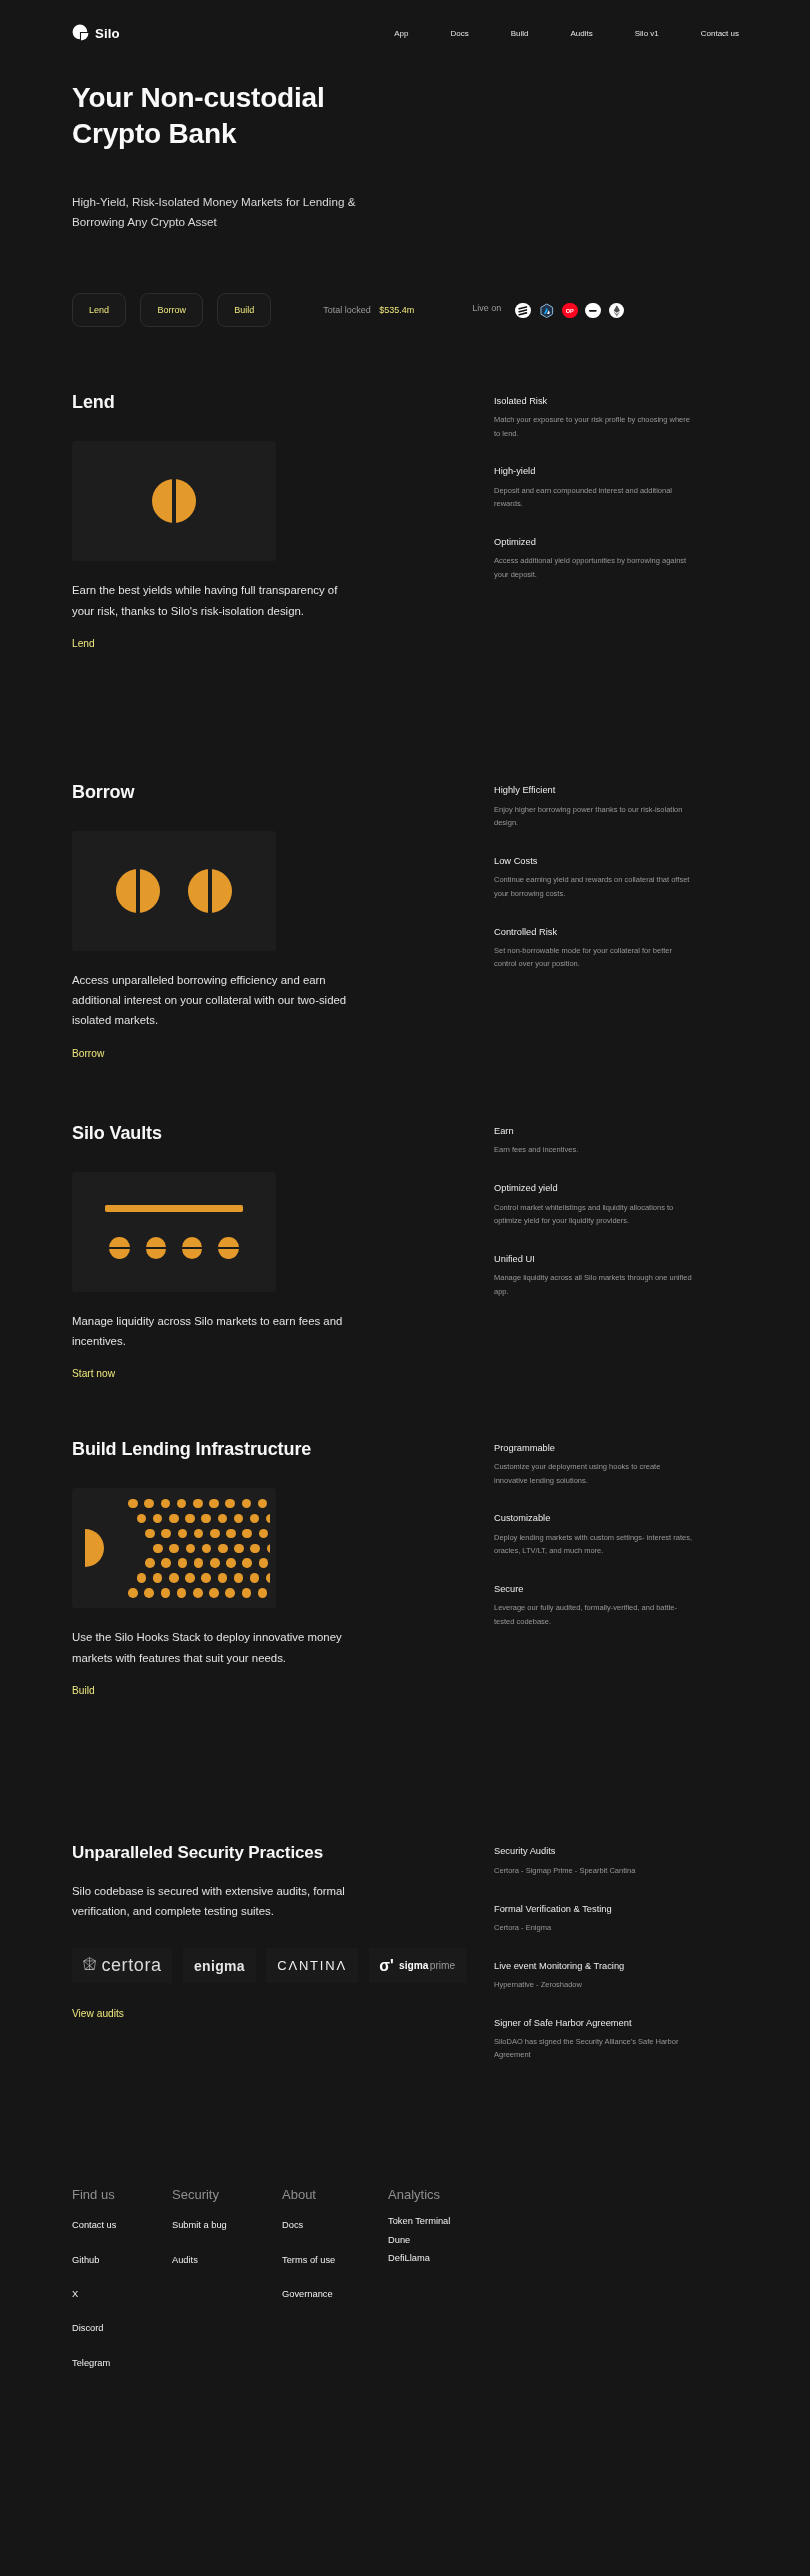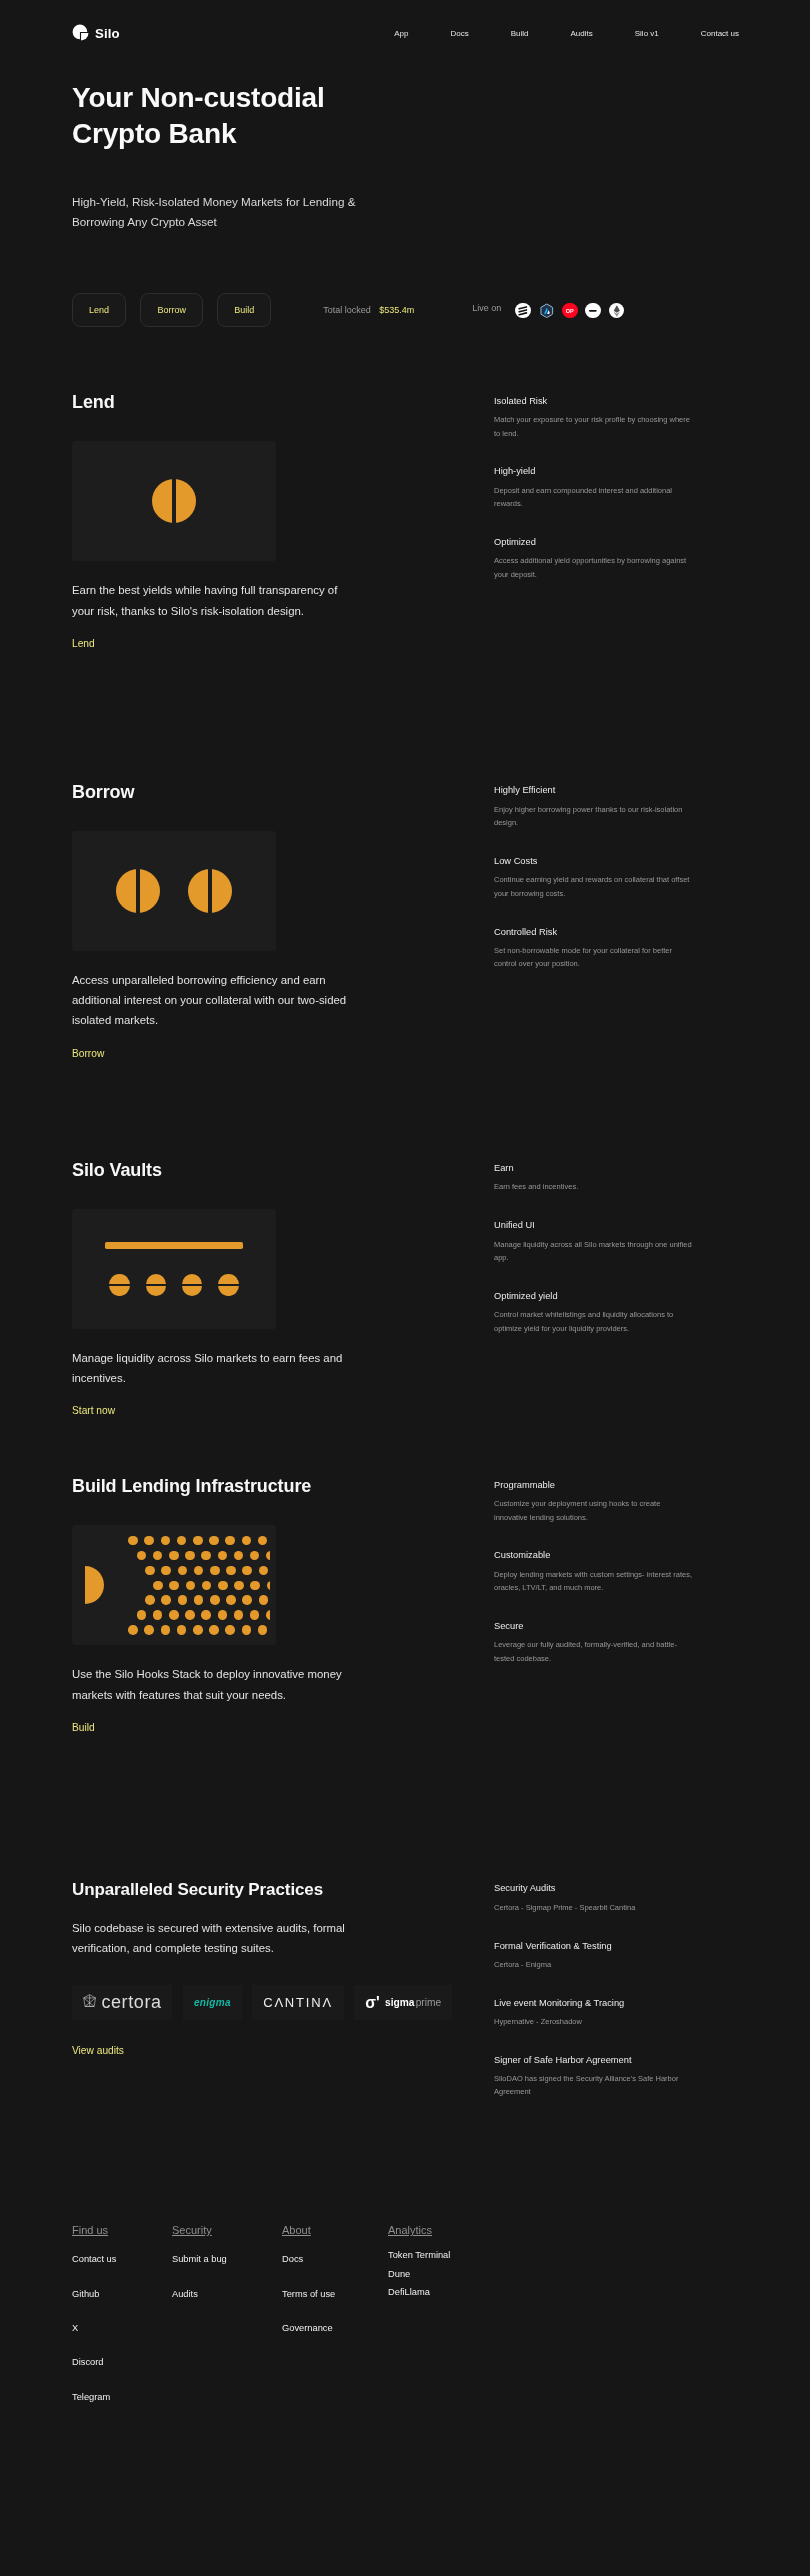--- a/index.html
+++ b/index.html
@@ -36,21 +36,21 @@
   .tvl-value { color: #EDE77D; font-size: 9px; }
   .liveon { display: flex; align-items: flex-start; gap: 7.8px; margin-left: 58px; }
   .liveon-label { color: #9b9b9b; font-size: 9px; margin-right: 6px; }
   .chain { width: 15.6px; height: 15.6px; border-radius: 50%; display: inline-flex; align-items: center; justify-content: center; overflow: hidden; }
   .chain svg { display: block; }
 
   
   .section { display: grid; grid-template-columns: 1fr 245px; }
   .sec-lend { margin-top: 65px; }
   .sec-borrow { margin-top: 133px; }
-  .sec-vaults { margin-top: 101px; }
+  .sec-vaults { margin-top: 64px; }
   .sec-build { margin-top: 60px; }
   .section h2 { font-size: 18px; font-weight: 700; color: #f7f7f7; letter-spacing: -0.1px; }
   .card {
     margin-top: 28px; width: 204px; height: 120px; background: #1d1d1d; border-radius: 3.6px;
     display: flex; align-items: center; justify-content: center;
   }
   .sec-para { margin-top: 19px; font-size: 11.4px; line-height: 1.78; color: #e3e3e3; max-width: 396px; }
   .cta { display: inline-block; margin-top: 17px; color: #EDE77D; font-size: 10.2px; cursor: pointer; }
   .features { padding-top: 3.6px; }
   .feature { margin-bottom: 26.4px; }
@@ -73,31 +73,31 @@
   .dot-row:last-child { margin-bottom: 0; }
   .dot { width: 9.6px; height: 9.6px; border-radius: 50%; background: #E49A2B; flex: none; }
 
   
   .sec-security { margin-top: 147px; }
   .sec-security h2 { font-size: 17px; }
   .sec-security .sec-para { margin-top: 18px; }
   .audit-logos { margin-top: 26.4px; display: flex; gap: 10.8px; align-items: stretch; }
   .audit-chip { background: #1a1a1a; padding: 7.2px 10.8px; display: flex; align-items: center; gap: 5.4px; }
   .t-certora { font-size: 18px; color: #dadada; letter-spacing: 0.6px; }
-  .t-enigma { font-size: 10px; font-weight: 700; color: #14b8a6; letter-spacing: 0.3px; font-style: italic; }
+  .t-enigma { font-size: 14px; font-weight: 700; color: #e5e5e5; letter-spacing: 0.3px; }
   .t-cantina { font-size: 13px; color: #efefef; letter-spacing: 1.8px; font-weight: 500; }
   .t-sigma-icon { font-size: 15.6px; font-weight: 700; color: #fff; line-height: 1; }
   .t-sigma-bold { font-size: 10.2px; font-weight: 700; color: #fff; }
   .t-sigma-light { font-size: 10.2px; color: #9a9a9a; margin-left: 1.2px; }
   .sec-security .cta { margin-top: 25px; }
 
   
   .footer { margin-top: 99px; padding-bottom: 111px; }
   .footer-grid { display: grid; grid-template-columns: 100px 110px 106px 1fr; }
-  .fcol-title { font-size: 11px; color: #8f8f8f; font-weight: 400; text-decoration: underline; }
+  .fcol-title { font-size: 13px; color: #8f8f8f; font-weight: 400; }
   .fcol ul { list-style: none; margin-top: 17px; }
   .fcol li { margin-bottom: 23.4px; }
   .fcol li a { color: #f0f0f0; font-size: 9.3px; cursor: pointer; }
   .fcol-analytics ul { margin-top: 13.2px; }
   .fcol-analytics li { margin-bottom: 7.2px; }
 </style>
 </head>
 <body>
 
 <div class="container">
@@ -253,28 +253,28 @@
       <p class="sec-para preline">Manage liquidity across Silo markets to earn fees and
 incentives.</p>
       <a class="cta">Start now</a>
     </div>
     <div class="features">
       <div class="feature">
         <div class="feature-title">Earn</div>
         <div class="feature-text preline">Earn fees and incentives.</div>
       </div>
       <div class="feature">
+        <div class="feature-title">Optimized yield</div>
+        <div class="feature-text preline">Control market whitelistings and liquidity allocations to
+optimize yield for your liquidity providers.</div>
+      </div>
+      <div class="feature">
         <div class="feature-title">Unified UI</div>
         <div class="feature-text preline">Manage liquidity across all Silo markets through one unified
 app.</div>
-      </div>
-      <div class="feature">
-        <div class="feature-title">Optimized yield</div>
-        <div class="feature-text preline">Control market whitelistings and liquidity allocations to
-optimize yield for your liquidity providers.</div>
       </div>
     </div>
   </div>
 
   <div class="section sec-build">
     <div>
       <h2>Build Lending Infrastructure</h2>
       <div class="card">
         <div class="build-art">
           <div class="half-disc"></div>

